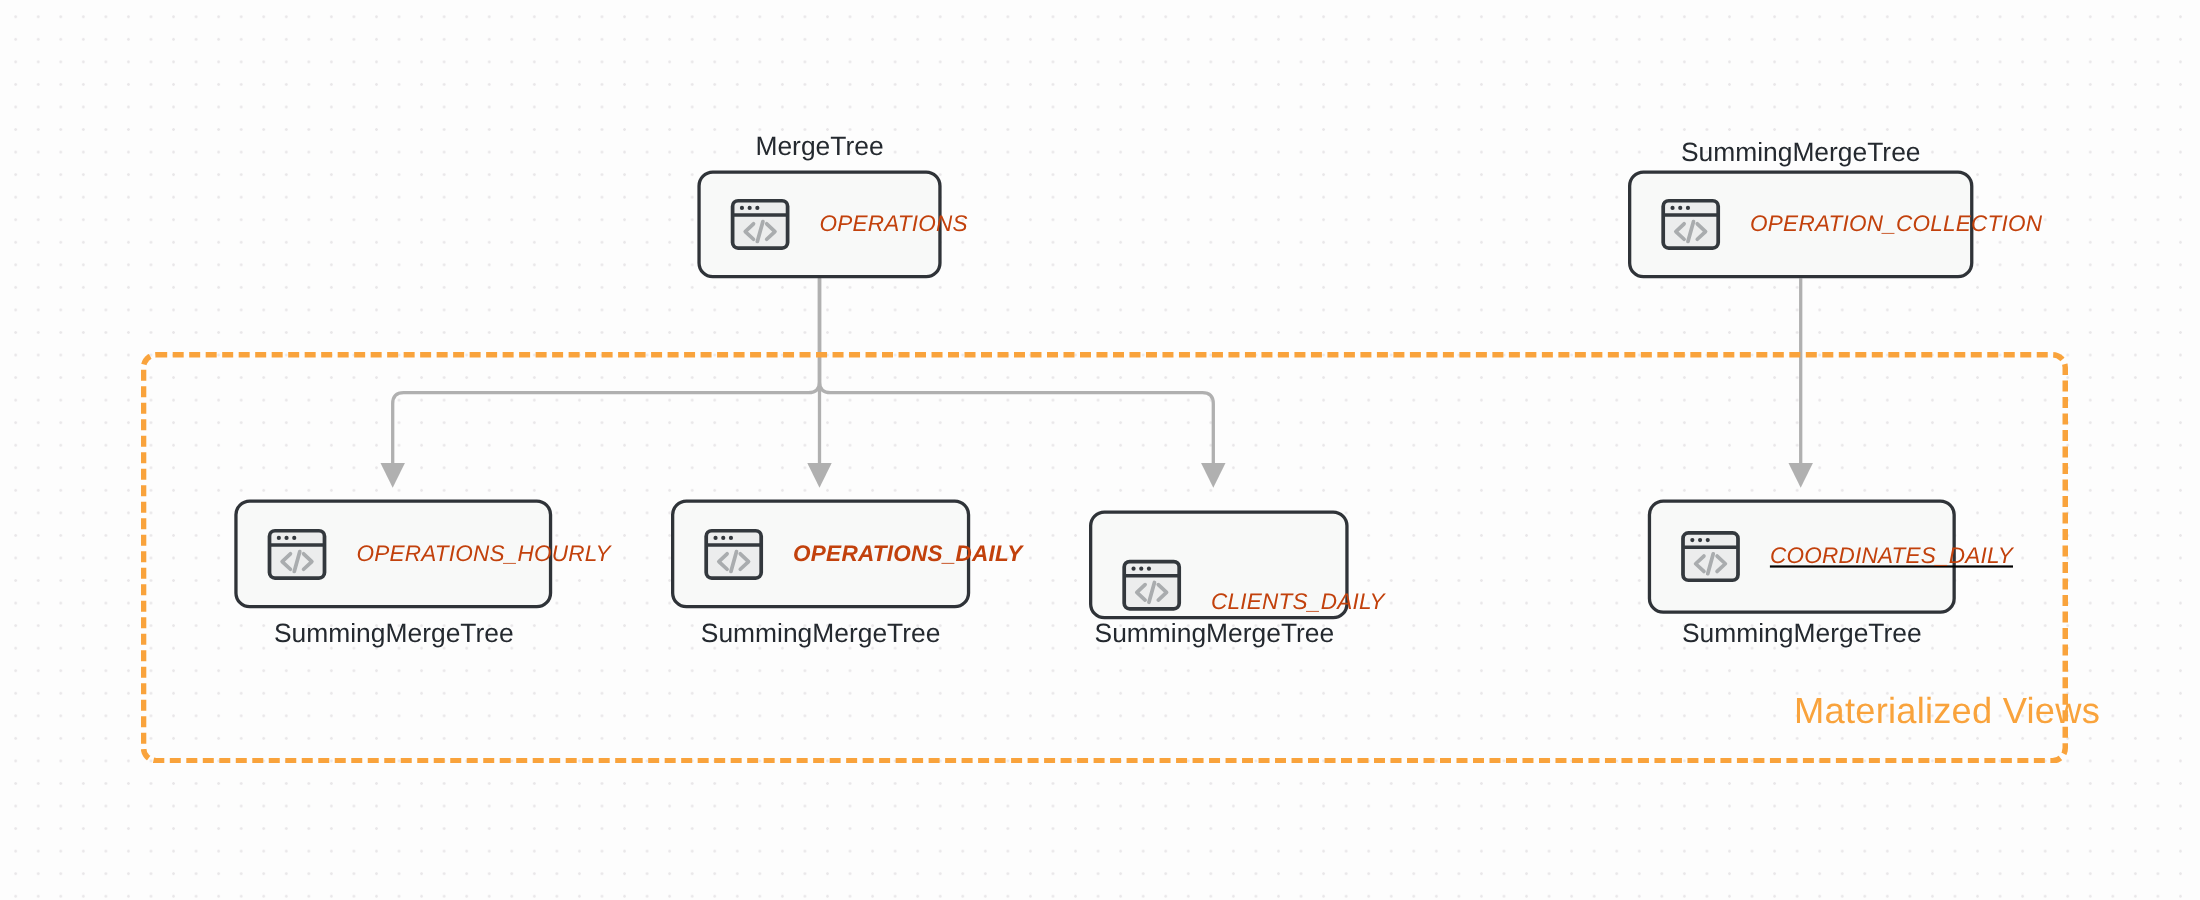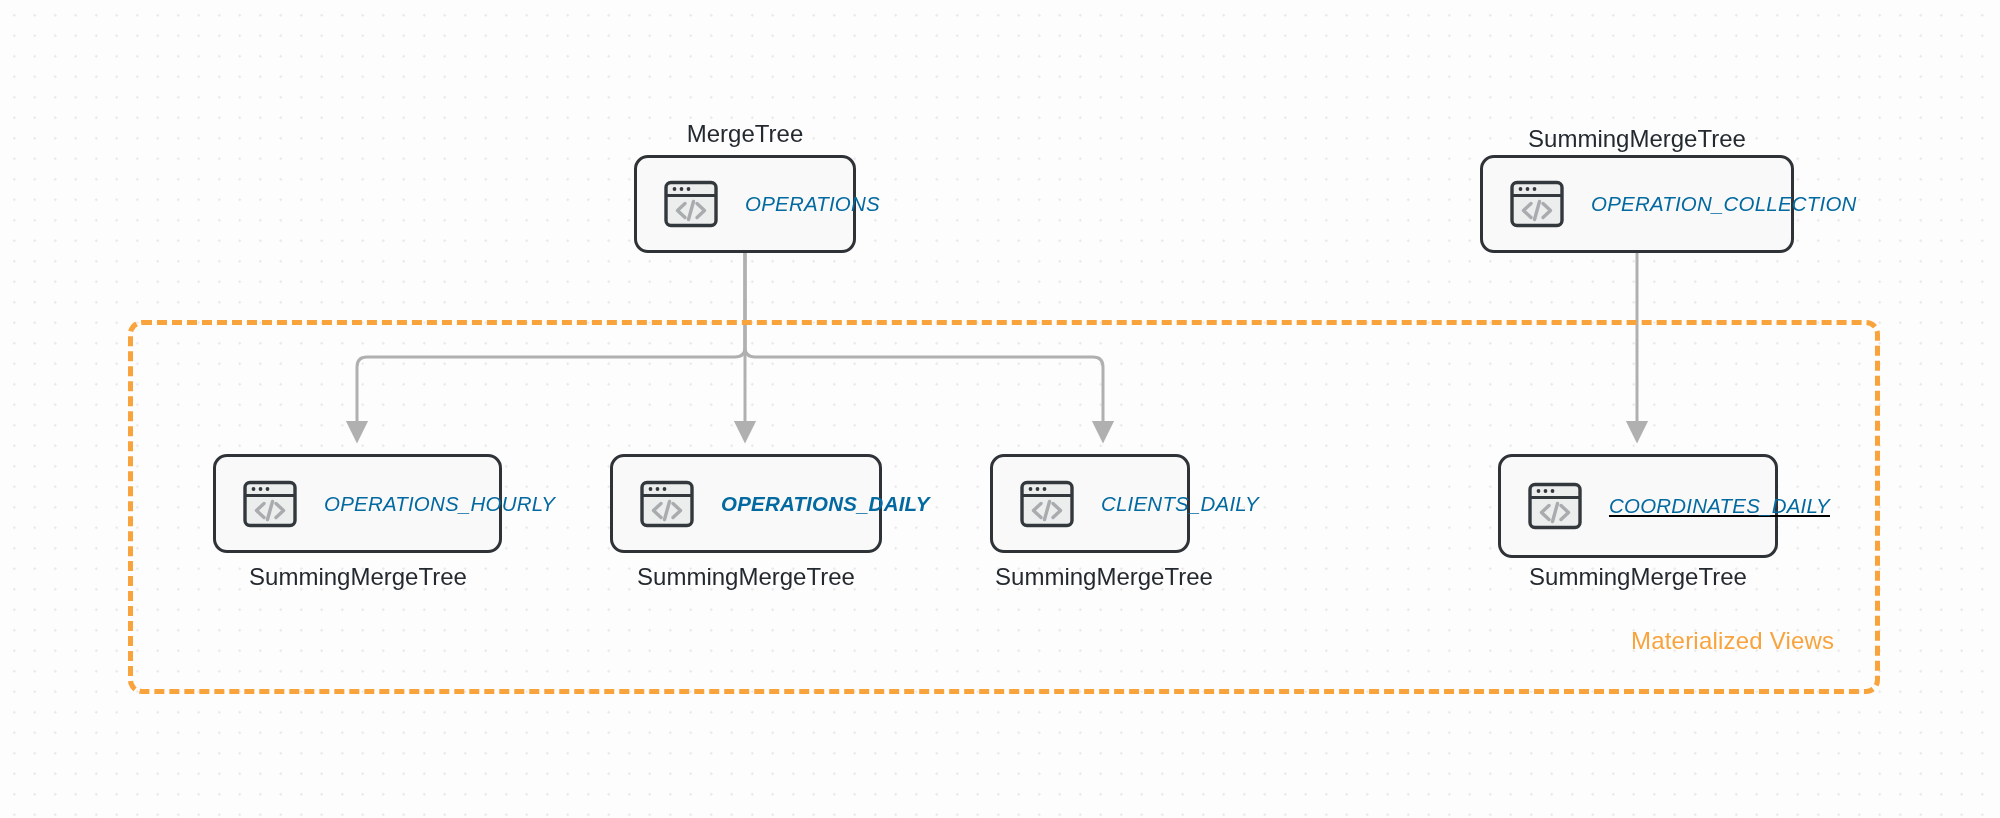--- a/index.html
+++ b/index.html
@@ -39,21 +39,21 @@
   
   .group-frame {
     position: absolute;
     border: 5px dashed #f9a33c;
     border-radius: 14px;
   }
 
   .group-label {
     position: absolute;
     color: #f9a33c;
-    font-size: 24px;
+    font-size: 33px;
     letter-spacing: 0.2px;
     white-space: nowrap;
   }
 
   
   .node {
     position: absolute;
     background: #f8f9f8;
     border: 3.5px solid #2f3338;
     border-radius: 14px;
@@ -66,21 +66,21 @@
   .node-icon {
     flex: 0 0 auto;
     width: 56px;
     height: 56px;
     display: block;
   }
 
   .node-label {
     font-size: 20.5px;
     font-style: italic;
-    color: #0369a1;
+    color: #c2410c;
     white-space: nowrap;
     letter-spacing: 0.2px;
   }
 
   
   .engine-caption {
     position: absolute;
     font-size: 24px;
     color: #24292f;
     white-space: nowrap;
@@ -173,21 +173,21 @@
       <circle cx="25.5" cy="13" r="1.9" fill="#33383d"></circle>
       <path d="M22,27.5 L14.5,34.5 L22,41.5" fill="none" stroke="#a9acae" stroke-width="3.4" stroke-linecap="round" stroke-linejoin="round"></path>
       <path d="M34,27.5 L41.5,34.5 L34,41.5" fill="none" stroke="#a9acae" stroke-width="3.4" stroke-linecap="round" stroke-linejoin="round"></path>
       <path d="M30.5,25.5 L25.5,43.5" fill="none" stroke="#a9acae" stroke-width="3.4" stroke-linecap="round"></path>
     </svg>
     <span class="node-label">OPERATIONS_DAILY</span>
   </div>
 
   <div class="engine-caption" style="left:746px; top:563px;">SummingMergeTree</div>
 
-  <div class="node" style="left:990px; top:454px; width:200px; height:99px;">
+  <div class="node" style="left:990px; top:464px; width:236px; height:99px;align-items:flex-end;">
     <svg class="node-icon" viewBox="0 0 56 56" xmlns="http://www.w3.org/2000/svg">
       <rect x="3" y="6.5" width="50" height="43" rx="5" ry="5" fill="#eceded" stroke="#33383d" stroke-width="3.4"></rect>
       <path d="M3,19.5 L53,19.5" stroke="#33383d" stroke-width="3.2"></path>
       <circle cx="11.5" cy="13" r="1.9" fill="#33383d"></circle>
       <circle cx="18.5" cy="13" r="1.9" fill="#33383d"></circle>
       <circle cx="25.5" cy="13" r="1.9" fill="#33383d"></circle>
       <path d="M22,27.5 L14.5,34.5 L22,41.5" fill="none" stroke="#a9acae" stroke-width="3.4" stroke-linecap="round" stroke-linejoin="round"></path>
       <path d="M34,27.5 L41.5,34.5 L34,41.5" fill="none" stroke="#a9acae" stroke-width="3.4" stroke-linecap="round" stroke-linejoin="round"></path>
       <path d="M30.5,25.5 L25.5,43.5" fill="none" stroke="#a9acae" stroke-width="3.4" stroke-linecap="round"></path>
     </svg>

